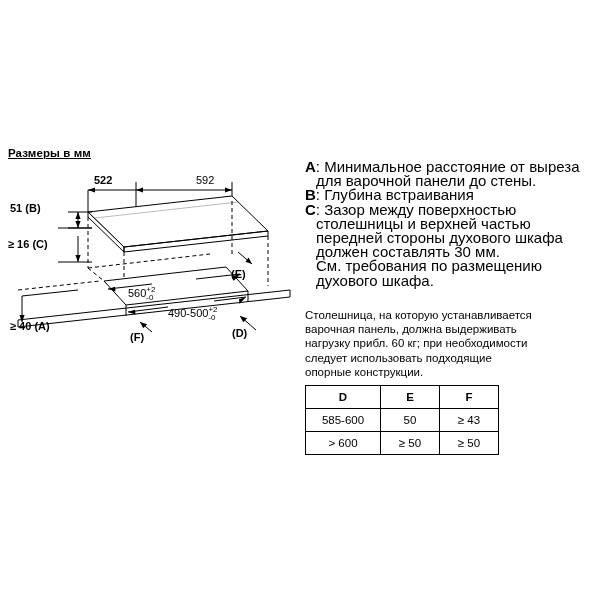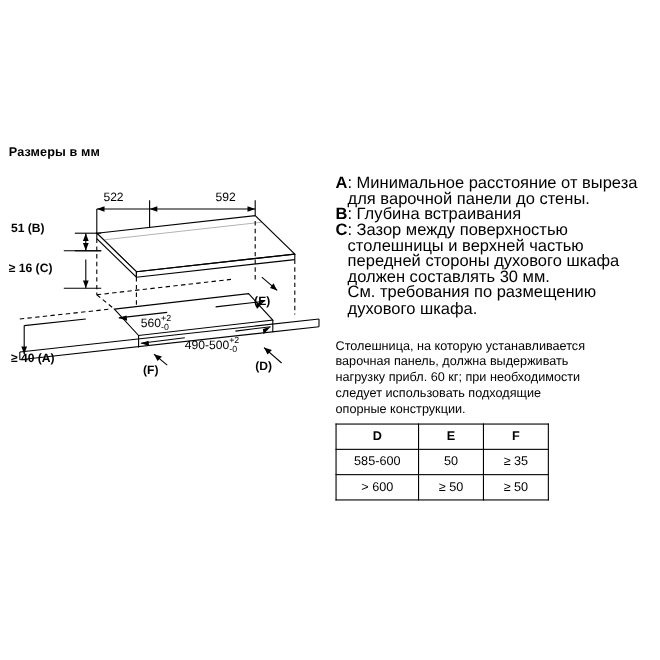--- a/index.html
+++ b/index.html
@@ -17,24 +17,25 @@
   }
   .page {
     position: absolute;
     left: 0; top: 0;
     width: 600px; height: 600px;
   }
   .abs { position: absolute; }
 
   
   #title-dimensions {
-    left: 8px; top: 133px;
+    left: 8px; top: 147px;
     font-size: 11.5px;
     font-weight: bold;
     letter-spacing: 0.1px;
+    text-decoration: underline;
   }
 
   .lbl {
     font-size: 11px;
     white-space: nowrap;
   }
   .lbl.bold { font-weight: bold; }
 
   svg.diagram {
     position: absolute;
@@ -200,21 +201,21 @@
       <line x1="240" y1="316" x2="256" y2="330"></line>
       <polygon points="240,316 243.2,322.2 247.2,318.2" fill="#000" stroke="none"></polygon>
     </g>
 
     <g stroke="#000" stroke-width="1">
       <line x1="140" y1="322" x2="152" y2="332"></line>
       <polygon points="140,322 143.2,328.2 147.2,324.2" fill="#000" stroke="none"></polygon>
     </g>
   </svg>
 
-  <div class="abs lbl" style="left:94px; top:174px;">522</div>
+  <div class="abs lbl" style="left:94px; top:174px;font-weight:bold;">522</div>
   <div class="abs lbl" style="left:170px; top:174px;margin-left:26px;">592</div>
 
   <div class="abs lbl bold" style="left:10px; top:202px;">51 (B)</div>
 
   <div class="abs lbl bold" style="left:8px; top:238px;">≥ 16 (C)</div>
 
   <div class="abs lbl bold" style="left:10px; top:308px;margin-top:12px;">≥ 40 (A)</div>
 
   <div class="abs lbl" style="left:128px; top:286px;">
     <span>560</span><span class="fracbox"><span style="display:block">+2</span><span style="display:block">-0</span></span>
@@ -257,21 +258,21 @@
   <table id="spec-table" class="abs">
     <tbody>
         <tr>
       <th class="c0">D</th>
       <th class="c1">E</th>
       <th class="c2">F</th>
     </tr>
     <tr>
       <td>585-600</td>
       <td>50</td>
-      <td>≥ 35</td>
+      <td>≥ 43</td>
     </tr>
     <tr>
       <td>&gt; 600</td>
       <td>≥ 50</td>
       <td>≥ 50</td>
     </tr>
   </tbody>
     </table>
 
 </div>

